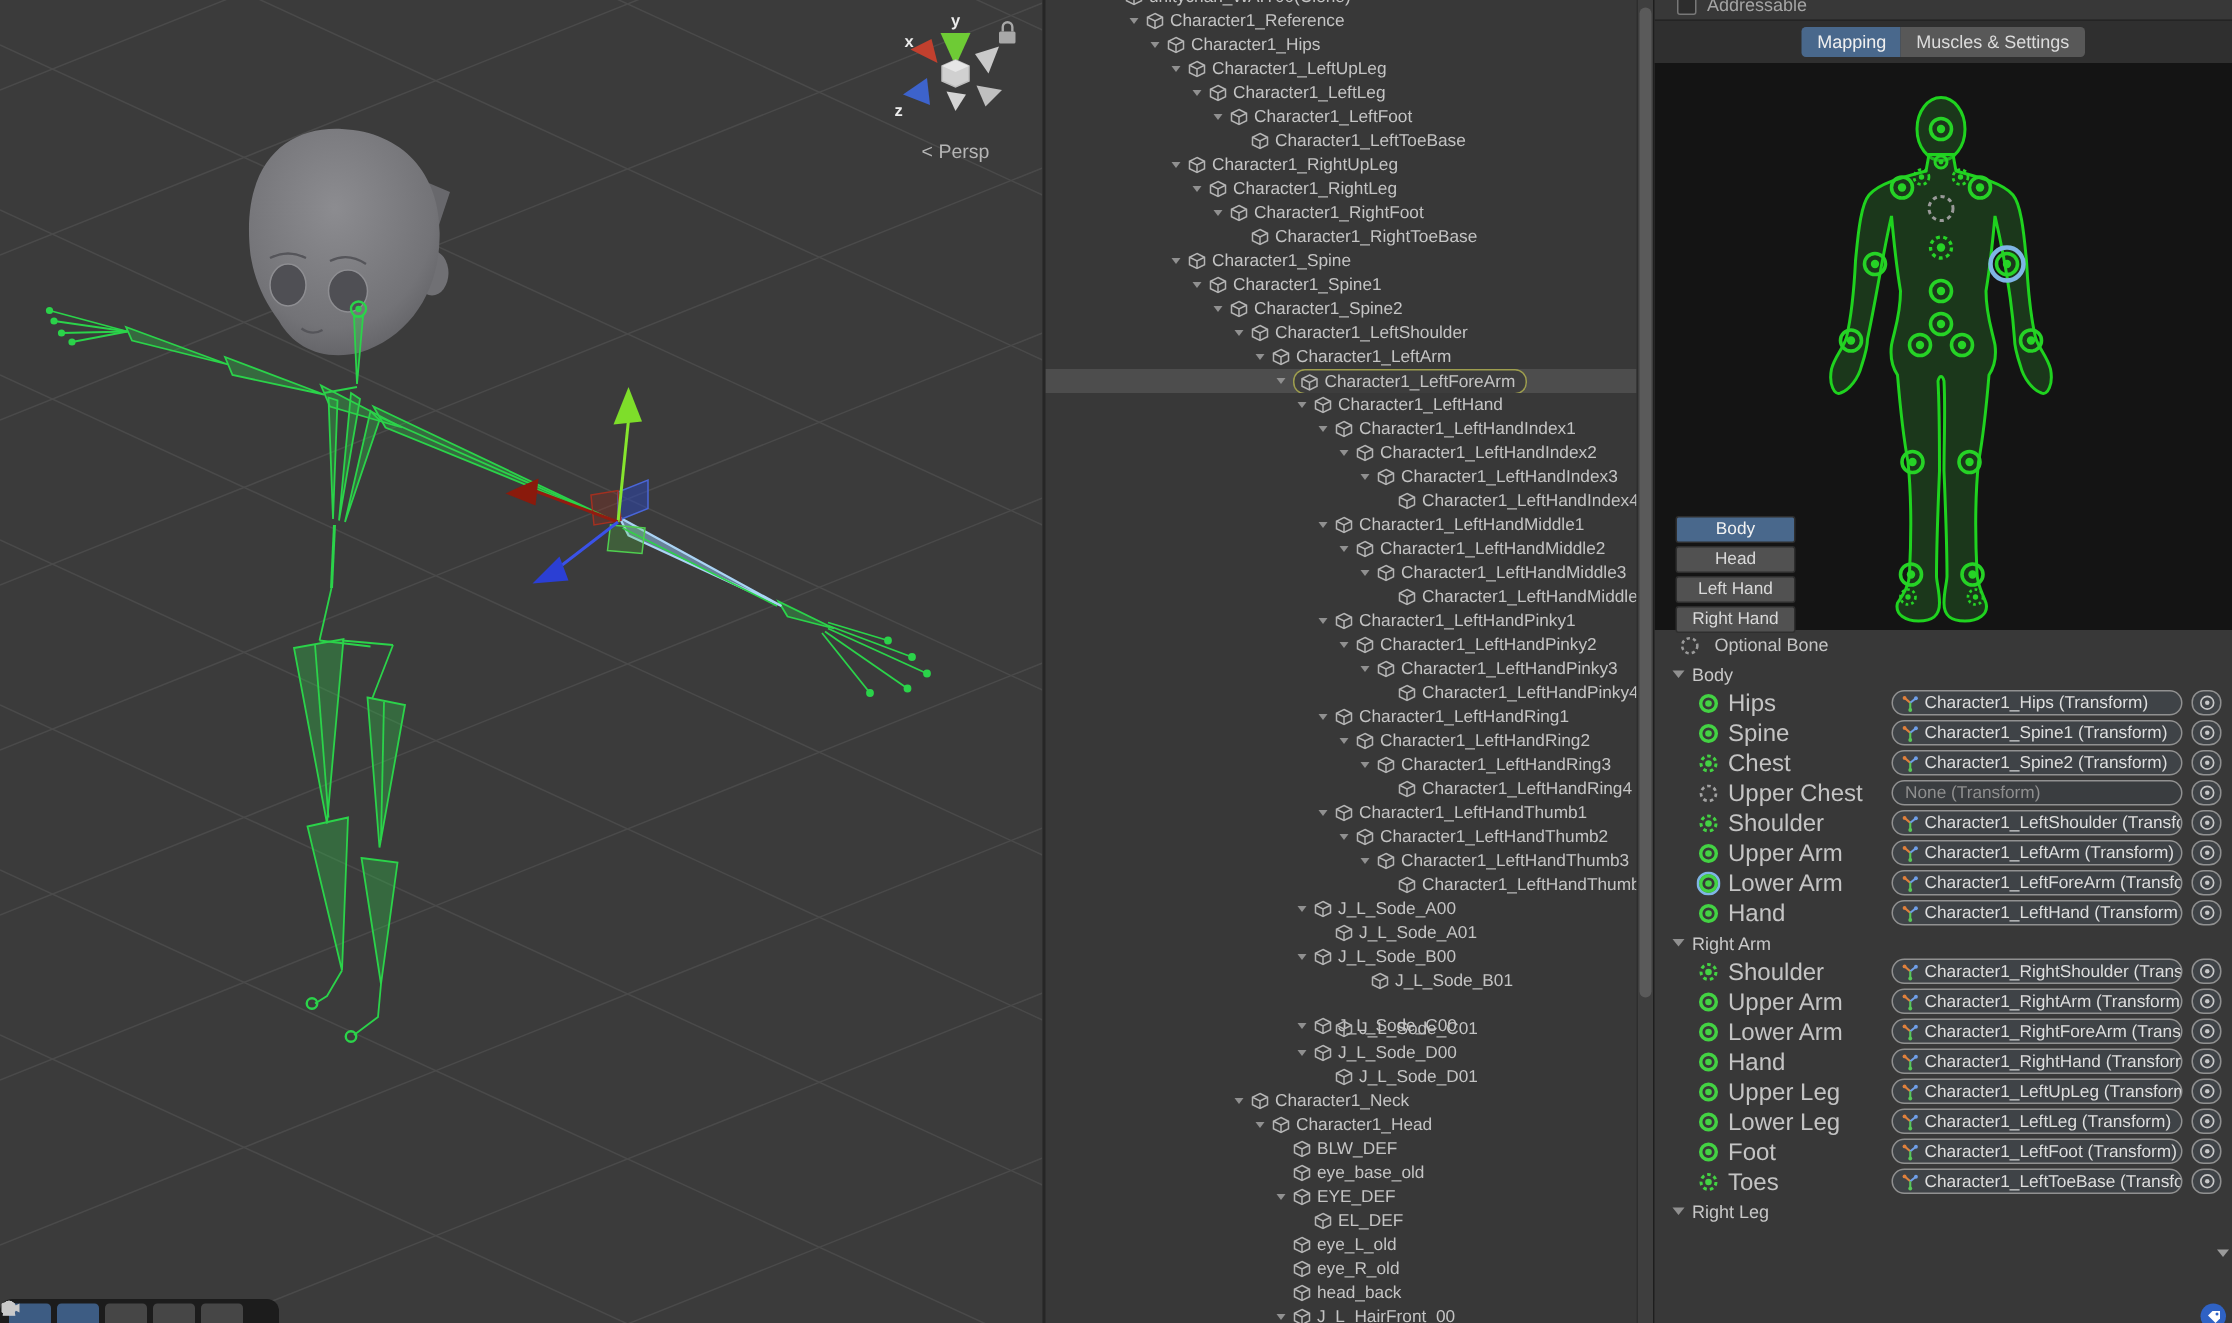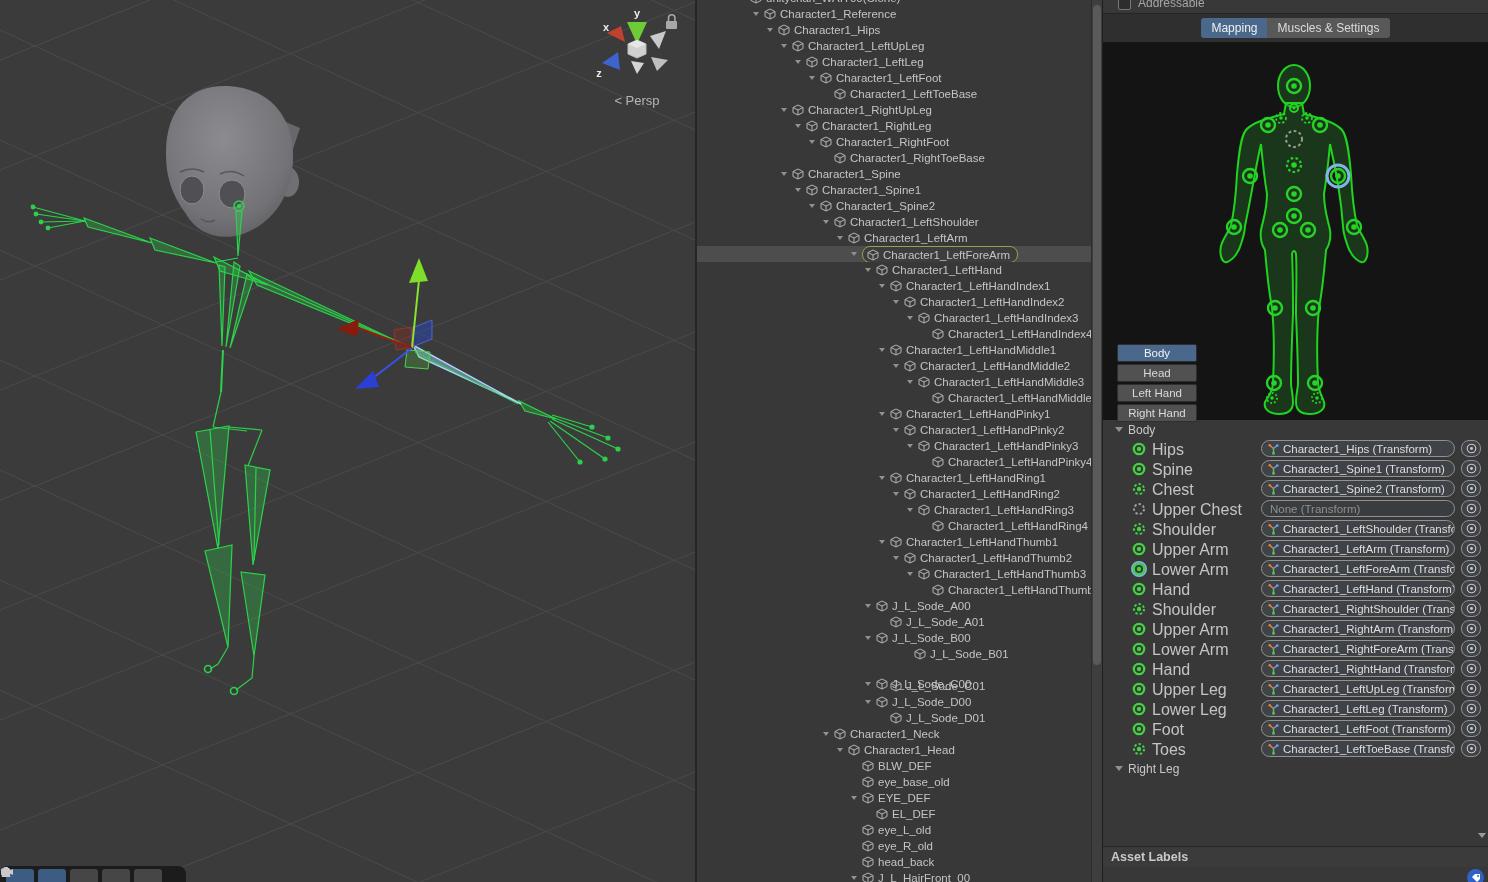--- a/index.html
+++ b/index.html
@@ -870,20 +870,26 @@
     </svg>
     <div class="part-buttons" id="part-buttons">
         <div class="part-btn active">Body</div>
         <div class="part-btn">Head</div>
         <div class="part-btn">Left Hand</div>
         <div class="part-btn">Right Hand</div>
       </div>
   </div>
 
   <div class="map-flow" id="map-flow">
+    <div class="legend-row">
+      <svg class="bicon" width="15" height="15" viewBox="0 0 16 16">
+          <circle cx="8" cy="8" r="5.4" stroke="#9a9a9a" stroke-width="1.8" stroke-dasharray="2.4 2.2" fill="none"></circle>
+        </svg>
+      <span>Optional Bone</span>
+    </div>
     <div id="map-sections">
         <div class="sec-header">
           <span class="sec-tri"></span>
           <span>Body</span>
         </div>
         <div class="map-row">
           <svg class="bicon" width="16" height="16" viewBox="0 0 16 16">
             <circle cx="8" cy="8" r="5.2" fill="none" stroke="#43d243" stroke-width="2.3"></circle>
             <circle cx="8" cy="8" r="2.2" fill="#43d243"></circle>
           </svg>
@@ -1059,20 +1065,24 @@
             </svg>
             <span class="obj-text">Character1_LeftHand (Transform)</span>
           </span>
           <span class="picker">
             <svg width="13" height="13" viewBox="0 0 14 14">
               <circle cx="7" cy="7" r="4.6" stroke="#c8c8c8" stroke-width="1.2" fill="none"></circle>
               <circle cx="7" cy="7" r="1.6" fill="#c8c8c8"></circle>
             </svg>
           </span>
         </div>
+        <div class="sec-header">
+          <span class="sec-tri"></span>
+          <span>Right Arm</span>
+        </div>
         <div class="map-row">
           <svg class="bicon" width="16" height="16" viewBox="0 0 16 16">
             <circle cx="8" cy="8" r="5" fill="none" stroke="#43d243" stroke-width="2" stroke-dasharray="2.4 2.1"></circle>
             <circle cx="8" cy="8" r="2.2" fill="#43d243"></circle>
           </svg>
           <span class="map-label">Shoulder</span>
           <span class="obj-field">
             <svg class="tic" width="13" height="13" viewBox="0 0 12 12">
               <path d="M6 6 L2.5 3" stroke="#e0803c" stroke-width="1.3"></path>
               <path d="M6 6 L9.5 3.2" stroke="#6f9fe8" stroke-width="1.3"></path>
@@ -1260,23 +1270,20 @@
         </div>
         <div class="sec-header">
           <span class="sec-tri"></span>
           <span>Right Leg</span>
         </div>
       </div>
   </div>
 
   <div class="insp-scroll-arrow"></div>
 
-  <div class="asset-bar">
-    <span class="asset-title">Asset Labels</span>
-  </div>
   <div class="asset-area">
     <div class="label-btn">
       <svg width="10" height="10" viewBox="0 0 10 10">
           <path d="M1,4 L4,1 L9,1 L9,6 L6,9 Z" fill="#ffffff"></path>
           <circle cx="7" cy="3" r="1" fill="#2f62c4"></circle>
         </svg>
     </div>
   </div>
 </div>
 

